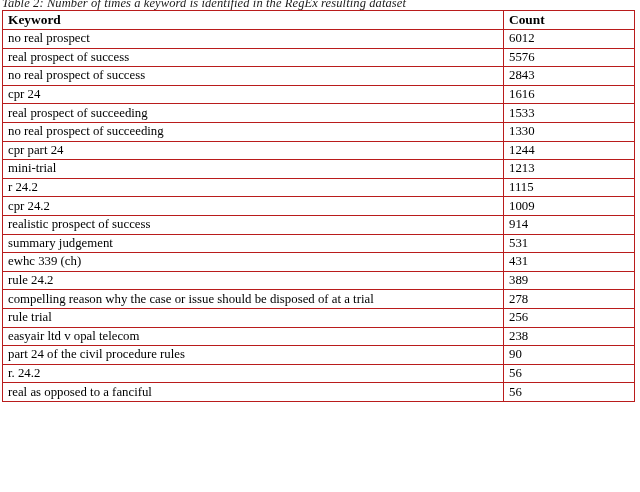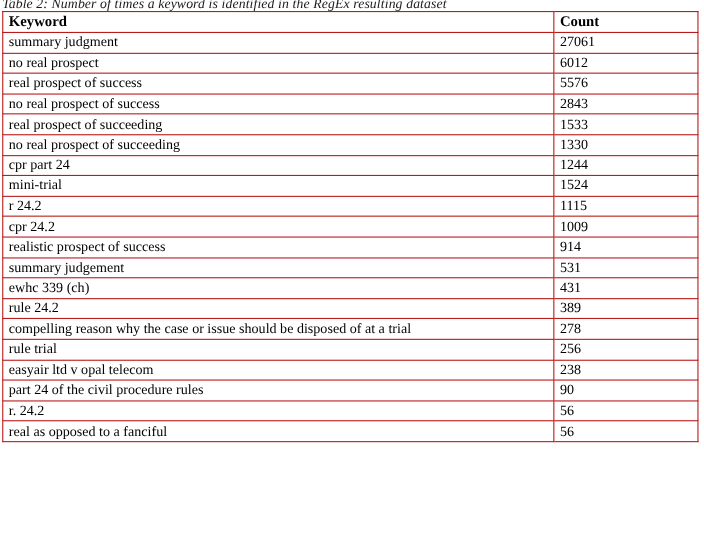--- a/index.html
+++ b/index.html
@@ -82,50 +82,50 @@
         <col class="c-count">
       </colgroup>
       <thead>
         <tr>
           <th>Keyword</th>
           <th>Count</th>
         </tr>
       </thead>
       <tbody id="table-body">
           <tr>
-            <td>summary judgment</td>
-            <td>27061</td>
-          </tr>
-          <tr>
             <td>no real prospect</td>
             <td>6012</td>
           </tr>
           <tr>
             <td>real prospect of success</td>
             <td>5576</td>
           </tr>
           <tr>
             <td>no real prospect of success</td>
             <td>2843</td>
+          </tr>
+          <tr>
+            <td>cpr 24</td>
+            <td>1616</td>
           </tr>
           <tr>
             <td>real prospect of succeeding</td>
             <td>1533</td>
           </tr>
           <tr>
             <td>no real prospect of succeeding</td>
             <td>1330</td>
           </tr>
           <tr>
             <td>cpr part 24</td>
             <td>1244</td>
           </tr>
           <tr>
             <td>mini-trial</td>
-            <td>1524</td>
+            <td>1213</td>
           </tr>
           <tr>
             <td>r 24.2</td>
             <td>1115</td>
           </tr>
           <tr>
             <td>cpr 24.2</td>
             <td>1009</td>
           </tr>
           <tr>

